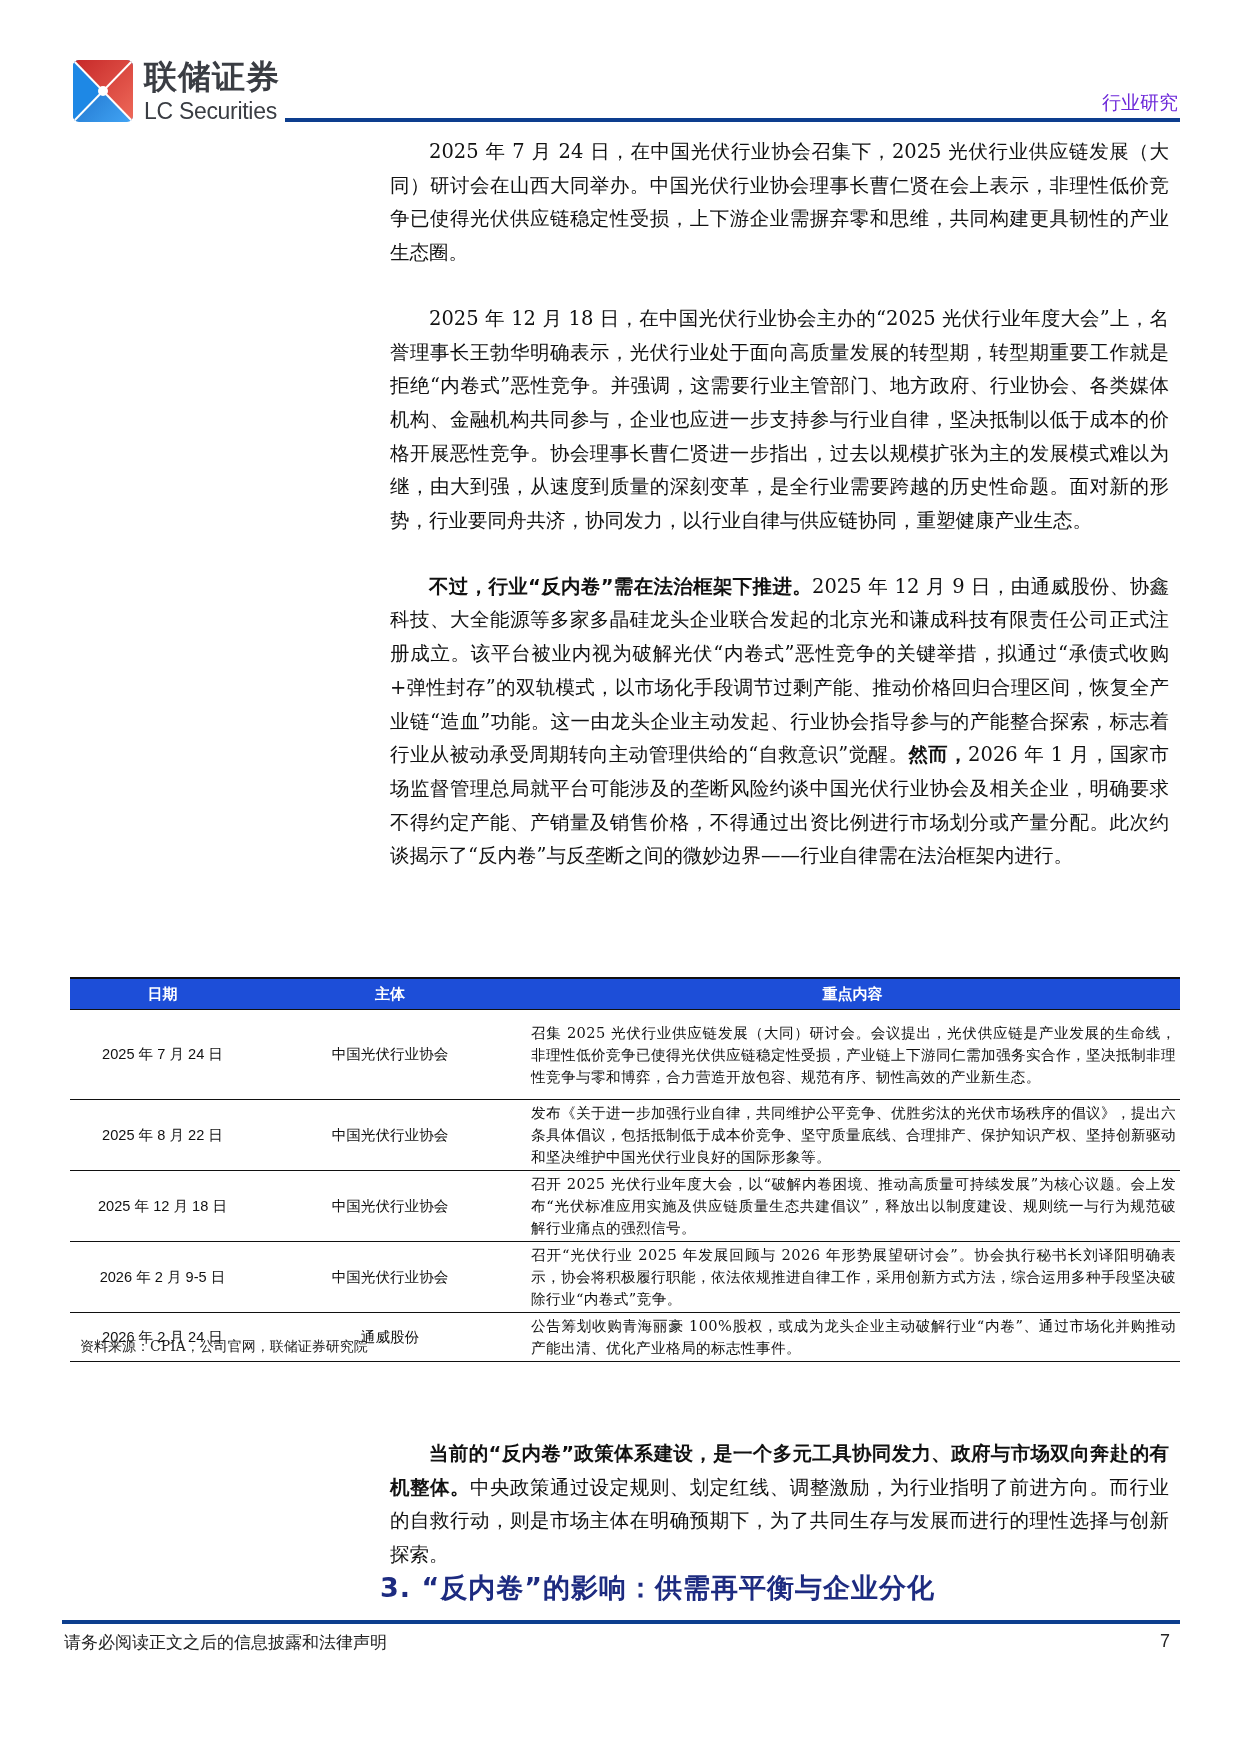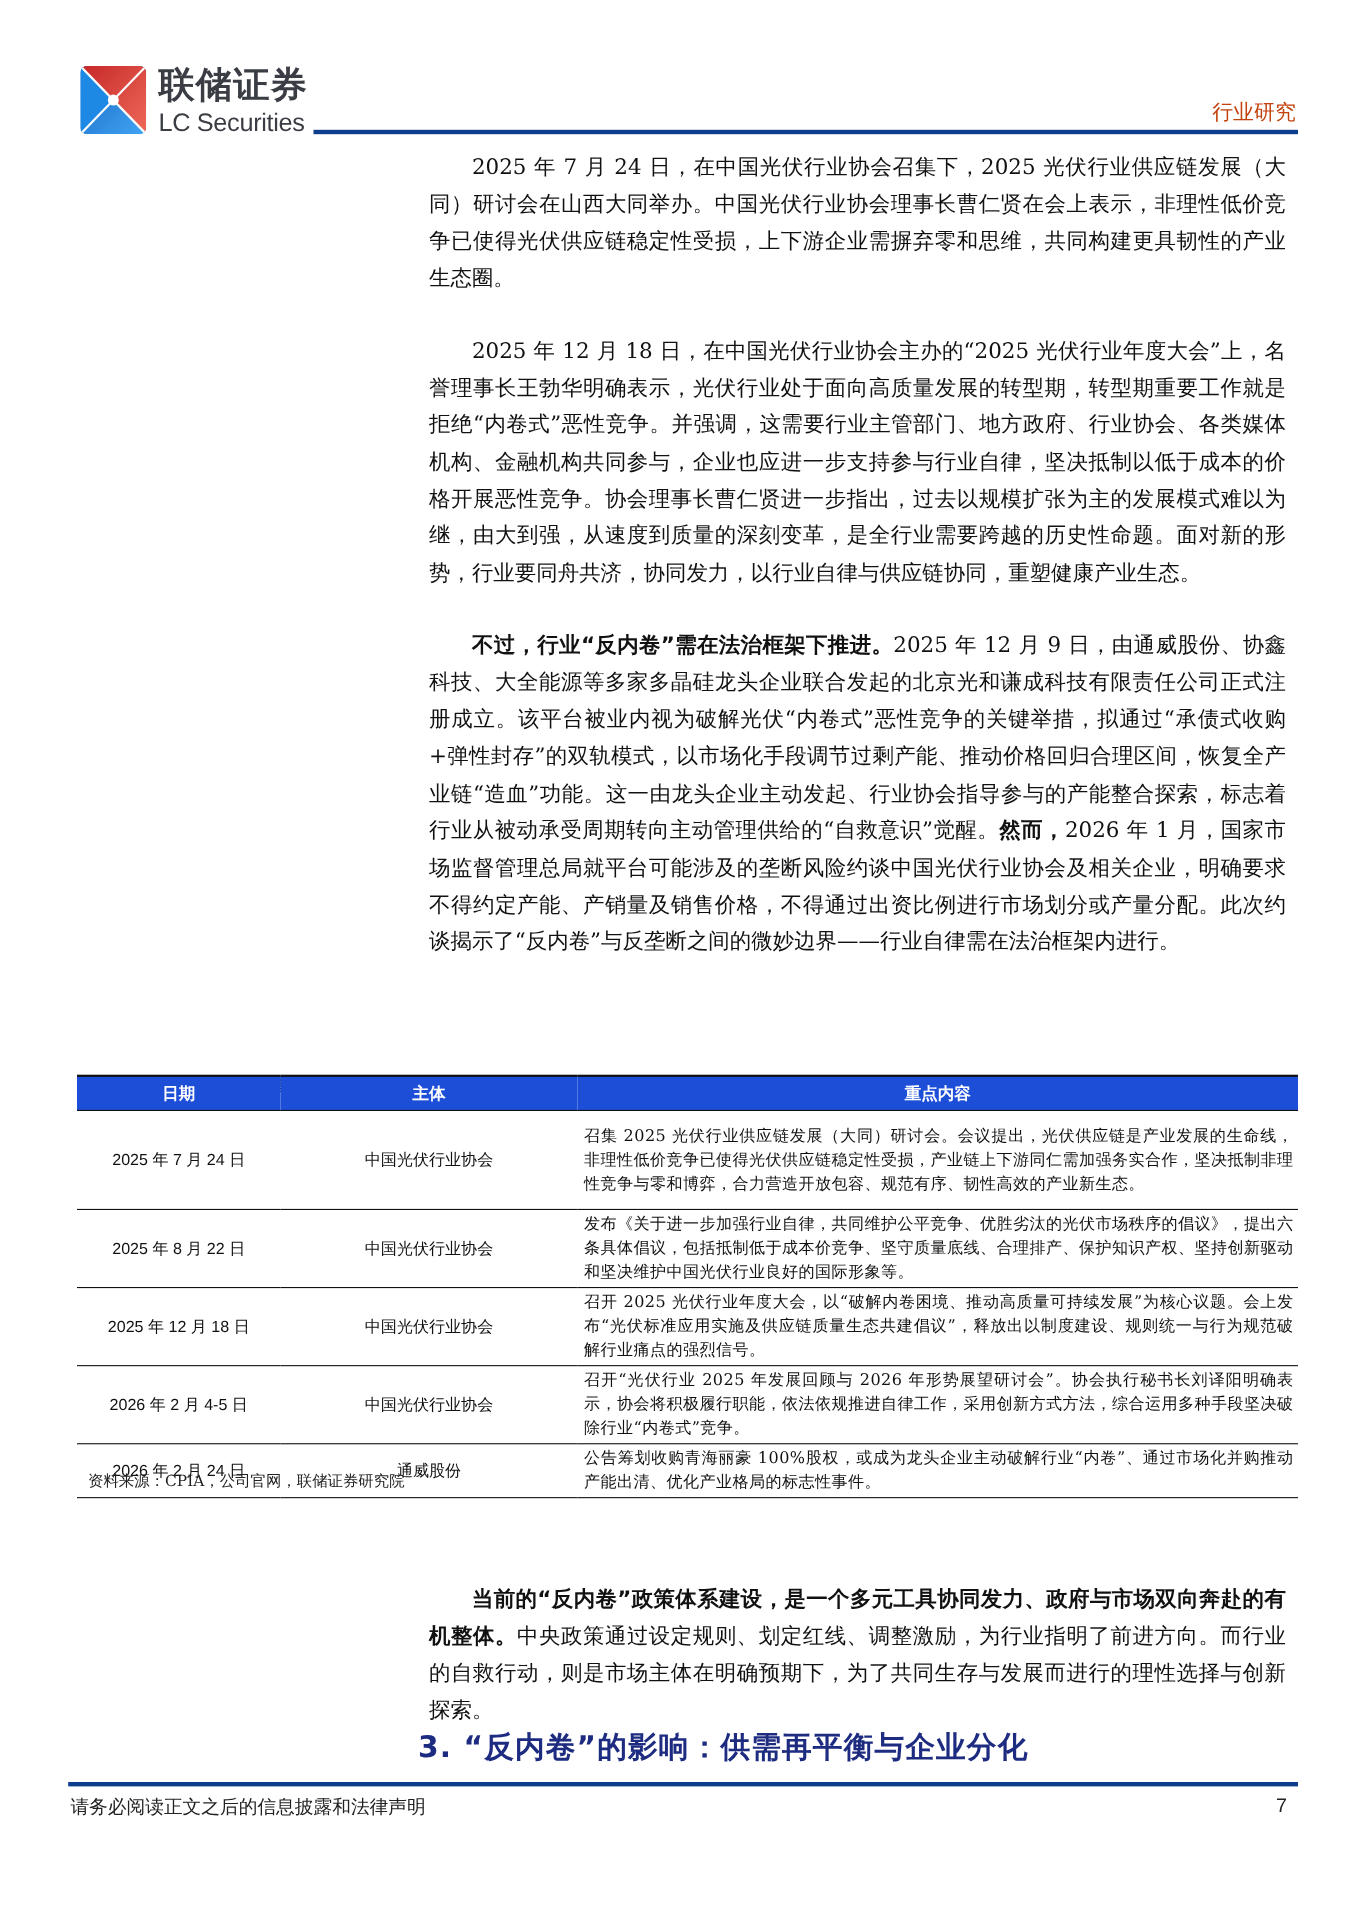--- a/index.html
+++ b/index.html
@@ -5,21 +5,21 @@
     html, body { margin: 0; padding: 0; background: #ffffff; }
     body {
       width: 1240px; height: 1753px; position: relative; overflow: hidden;
       font-family: "DejaVu Serif", "Liberation Serif", serif; color: #111;
     }
     .header { position: absolute; left: 0; top: 0; width: 1240px; height: 130px; }
     .logo-mark { position: absolute; left: 73px; top: 60px; width: 60px; height: 62px; border-radius: 6px; overflow: hidden; }
     .logo-cn { position: absolute; left: 144px; top: 58px; font-family: "DejaVu Sans", "Liberation Sans", sans-serif; font-weight: bold; font-size: 33px; color: #3a3d43; letter-spacing: 1px; line-height: 38px; }
     .logo-en { position: absolute; left: 144px; top: 98px; font-family: "Liberation Sans", "DejaVu Sans", sans-serif; font-size: 23px; color: #3a3d43; line-height: 26px; letter-spacing: -0.3px; }
     .header-rule { position: absolute; left: 285px; top: 118px; width: 895px; height: 4px; background: #0d3e8e; }
-    .header-label { position: absolute; right: 62px; top: 90px; font-size: 19px; color: #c2410c; line-height: 24px; }
+    .header-label { position: absolute; right: 62px; top: 90px; font-size: 19px; color: #6d28d9; line-height: 24px; }
 
     .content { position: absolute; left: 378px; top: 135px; width: 803px; }
     .para { font-size: 19.5px; line-height: 33.7px; text-align: justify; text-indent: 39px; margin: 12px; }
     .para b { font-family: "DejaVu Sans", "Liberation Sans", sans-serif; font-weight: bold; }
 
     .table-caption { position: absolute; left: 80px; top: 945px; font-family: "DejaVu Sans", "Liberation Sans", sans-serif; font-weight: bold; font-size: 16px; color: #111; margin-top: 32px; }
     .table-wrap { position: absolute; left: 70px; top: 977px; width: 1110px; }
     table { width: 100%; border-collapse: collapse; table-layout: fixed; font-size: 14.6px; }
     thead th { background: #1d4ed8; color: #fff; font-family: Liberation Serif, serif; font-weight: bold; height: 28px; font-size: 15px; border-top: 2px solid #111; }
     tbody td { border-top: 1.5px solid #111; vertical-align: middle; }
@@ -102,21 +102,21 @@
         <td class="c-date">2025 年 8 月 22 日</td>
         <td class="c-body">中国光伏行业协会</td>
         <td class="c-content">发布《关于进一步加强行业自律，共同维护公平竞争、优胜劣汰的光伏市场秩序的倡议》，提出六条具体倡议，包括抵制低于成本价竞争、坚守质量底线、合理排产、保护知识产权、坚持创新驱动和坚决维护中国光伏行业良好的国际形象等。</td>
       </tr>
       <tr style="height:66px">
         <td class="c-date">2025 年 12 月 18 日</td>
         <td class="c-body">中国光伏行业协会</td>
         <td class="c-content">召开 2025 光伏行业年度大会，以“破解内卷困境、推动高质量可持续发展”为核心议题。会上发布“光伏标准应用实施及供应链质量生态共建倡议”，释放出以制度建设、规则统一与行为规范破解行业痛点的强烈信号。</td>
       </tr>
       <tr style="height:66px">
-        <td class="c-date">2026 年 2 月 4-5 日</td>
+        <td class="c-date">2026 年 2 月 9-5 日</td>
         <td class="c-body">中国光伏行业协会</td>
         <td class="c-content">召开“光伏行业 2025 年发展回顾与 2026 年形势展望研讨会”。协会执行秘书长刘译阳明确表示，协会将积极履行职能，依法依规推进自律工作，采用创新方式方法，综合运用多种手段坚决破除行业“内卷式”竞争。</td>
       </tr>
       <tr style="height:45px">
         <td class="c-date">2026 年 2 月 24 日</td>
         <td class="c-body">通威股份</td>
         <td class="c-content">公告筹划收购青海丽豪 100%股权，或成为龙头企业主动破解行业“内卷”、通过市场化并购推动产能出清、优化产业格局的标志性事件。</td>
       </tr>
     </tbody>
   </table>

